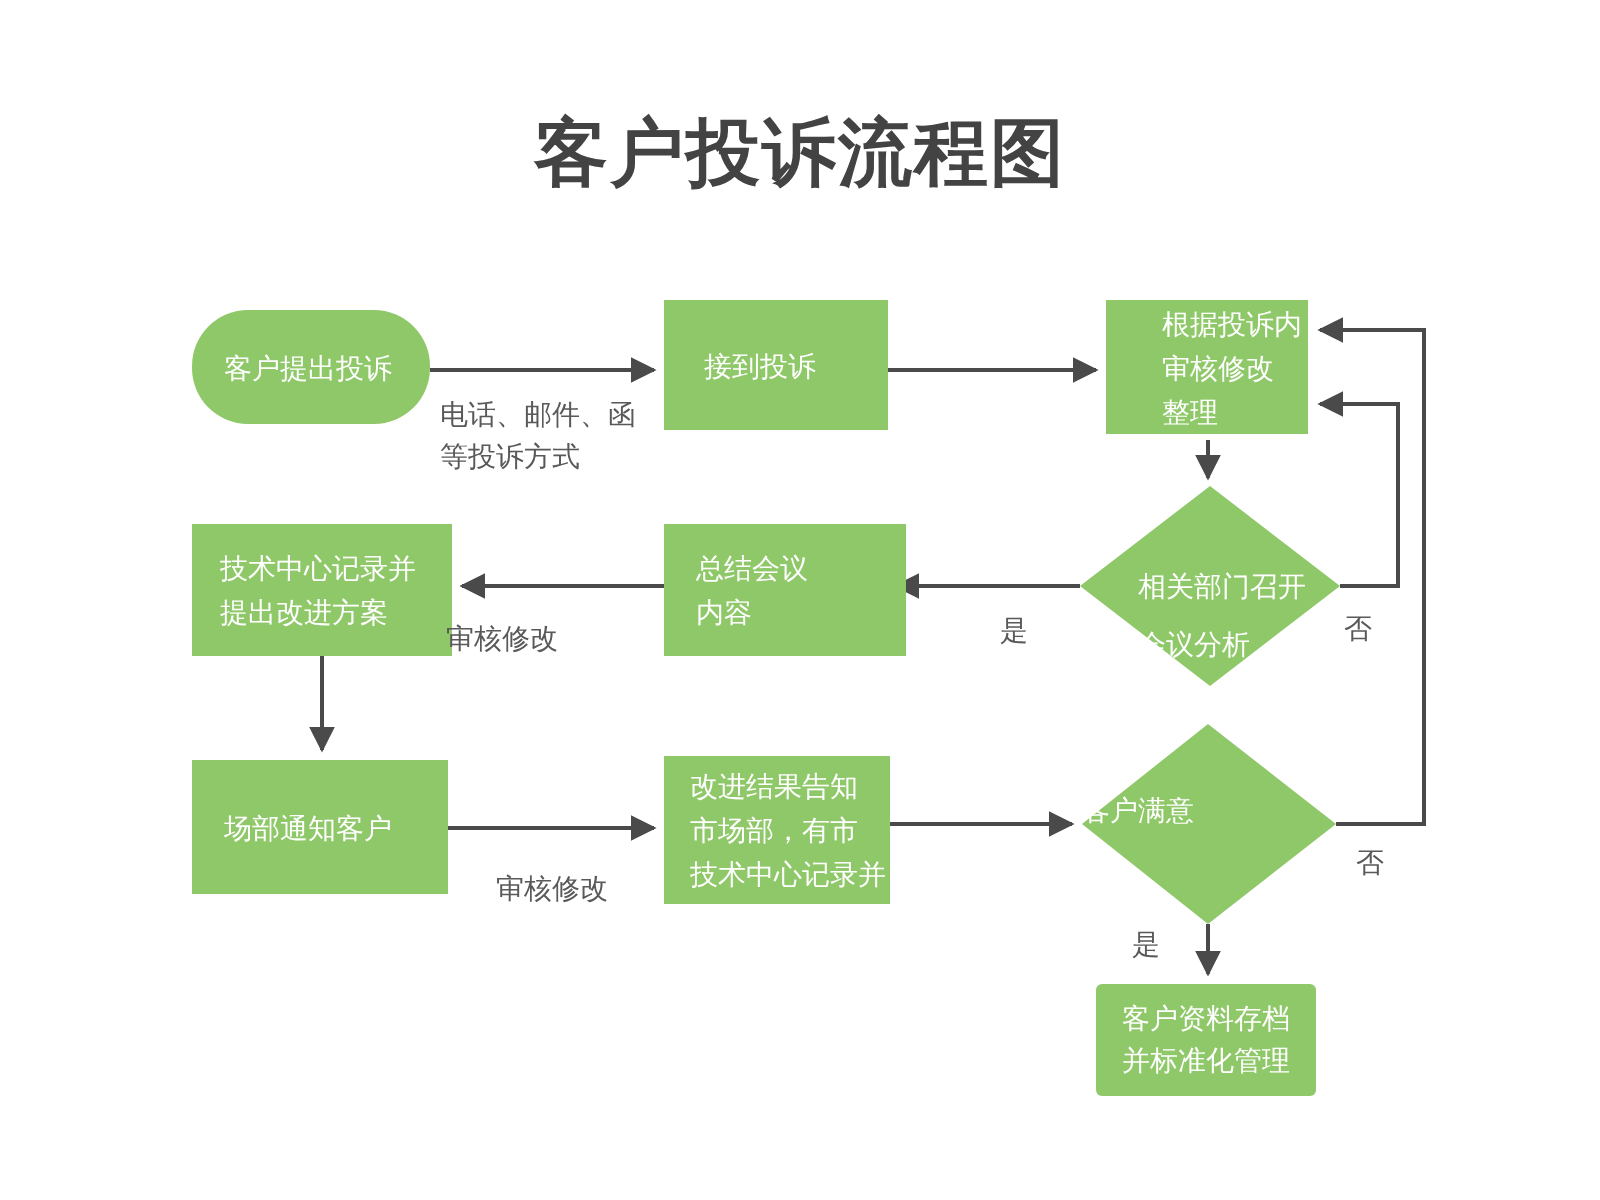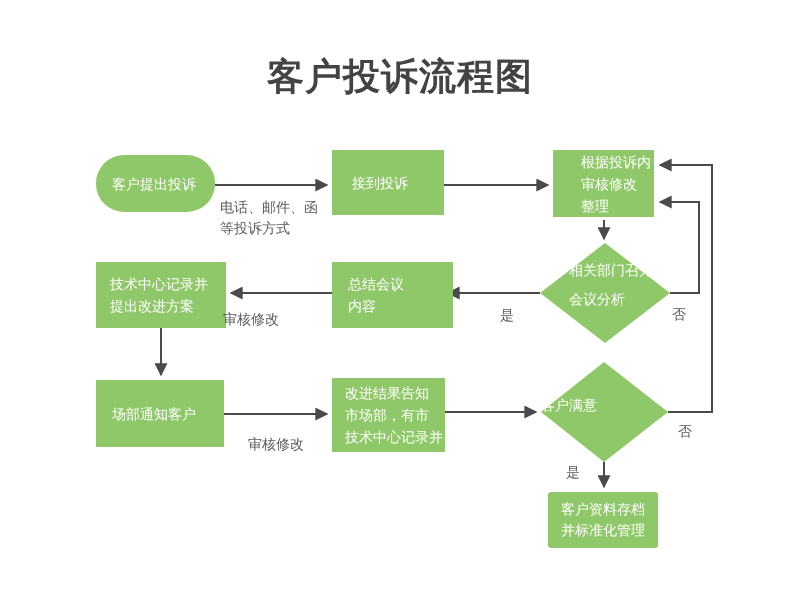--- a/index.html
+++ b/index.html
@@ -103,21 +103,21 @@
   <div class="node" style="left:332px;top:150px;width:112px;height:65px;padding-left:20px">
     <div>接到投诉</div>
   </div>
 
   <div class="node" style="left:553px;top:150px;width:101px;height:67px;padding-left:28px">
     <div>根据投诉内</div>
     <div>审核修改</div>
     <div>整理</div>
   </div>
 
-  <div class="dtext" style="left:540px;top:235px;width:130px;height:100px;padding-left:29px;line-height:29px">
+  <div class="dtext" style="left:540px;top:258px;width:130px;height:100px;padding-left:29px;line-height:29px">
     <div>相关部门召开</div>
     <div>会议分析</div>
   </div>
 
   <div class="node" style="left:332px;top:262px;width:121px;height:66px;padding-left:16px">
     <div>总结会议</div>
     <div>内容</div>
   </div>
 
   <div class="node" style="left:96px;top:262px;width:130px;height:66px;padding-left:14px">

